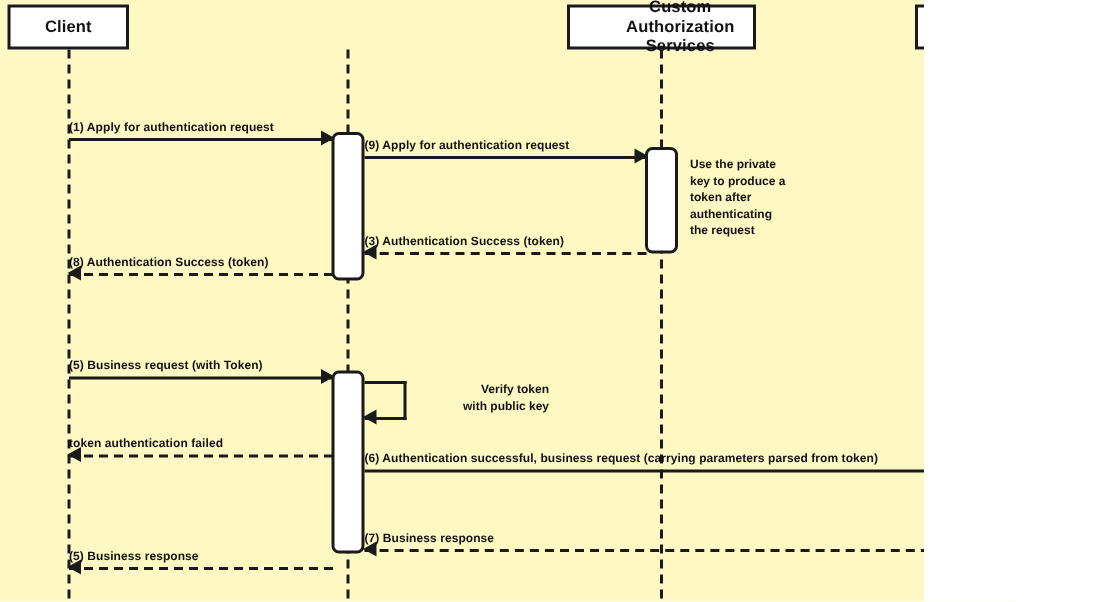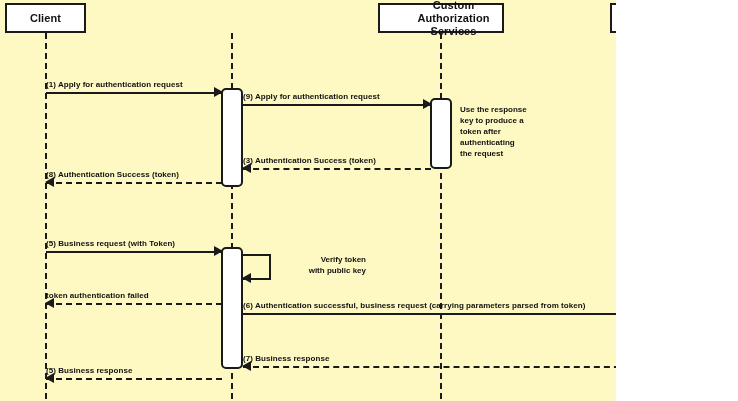--- a/index.html
+++ b/index.html
@@ -213,19 +213,19 @@
     <div class="arrow left"></div>
     <div class="label">(7) Business response</div>
   </div>
 
   <div class="msg dashed" style="left:46px; top:378px; width:176px;">
     <div class="line"></div>
     <div class="arrow left"></div>
     <div class="label">(5) Business response</div>
   </div>
 
-  <div class="note" style="left:460px; top:104px; width:80px;">Use the response
+  <div class="note" style="left:460px; top:104px; width:80px;">Use the private
 key to produce a
 token after
 authenticating
 the request</div>
 
 </div>
 
 </body></html>

